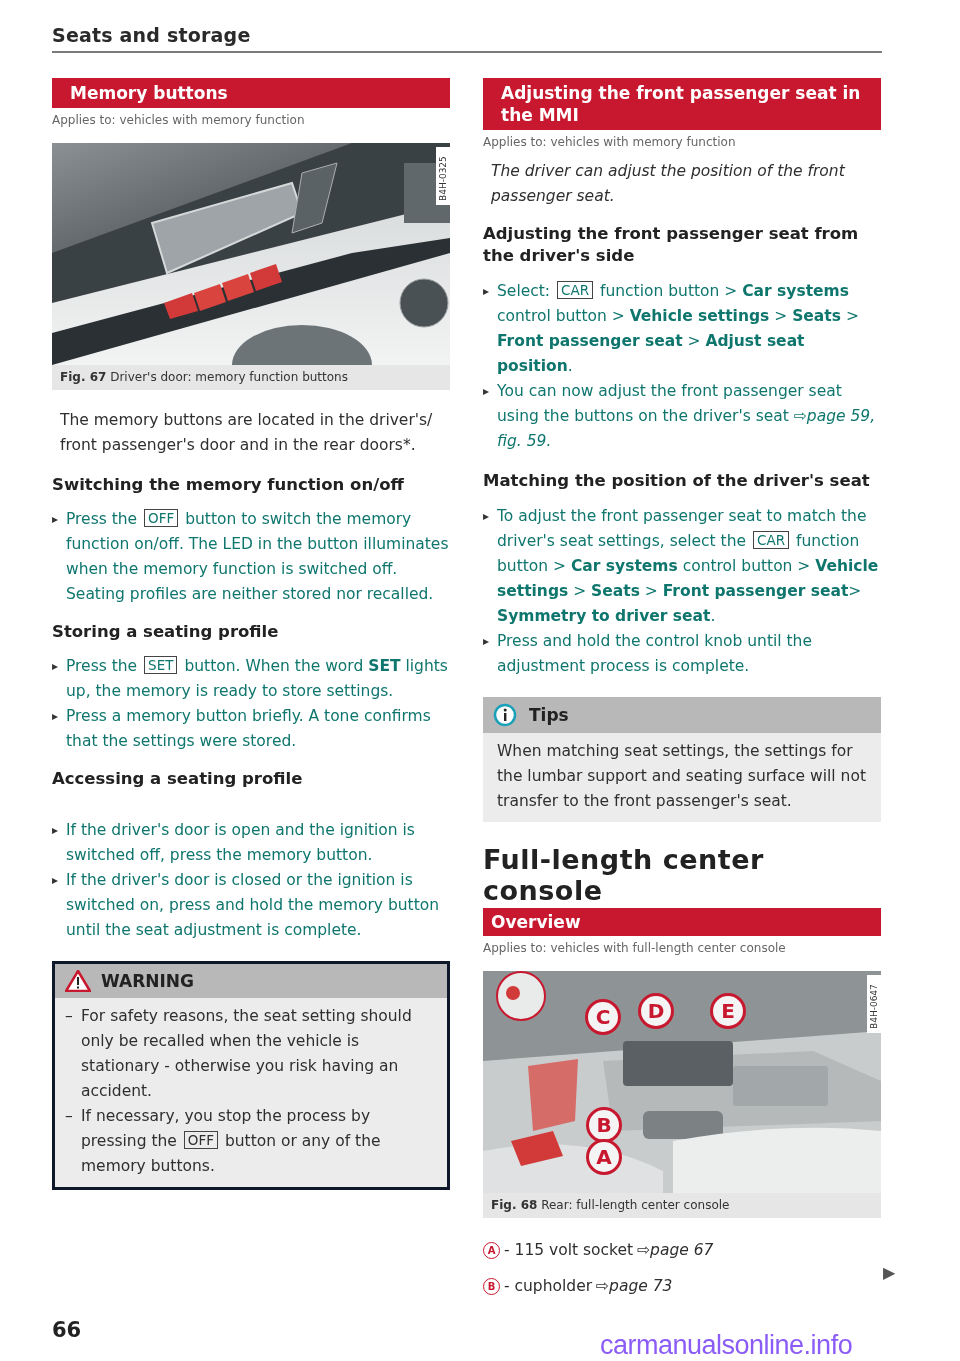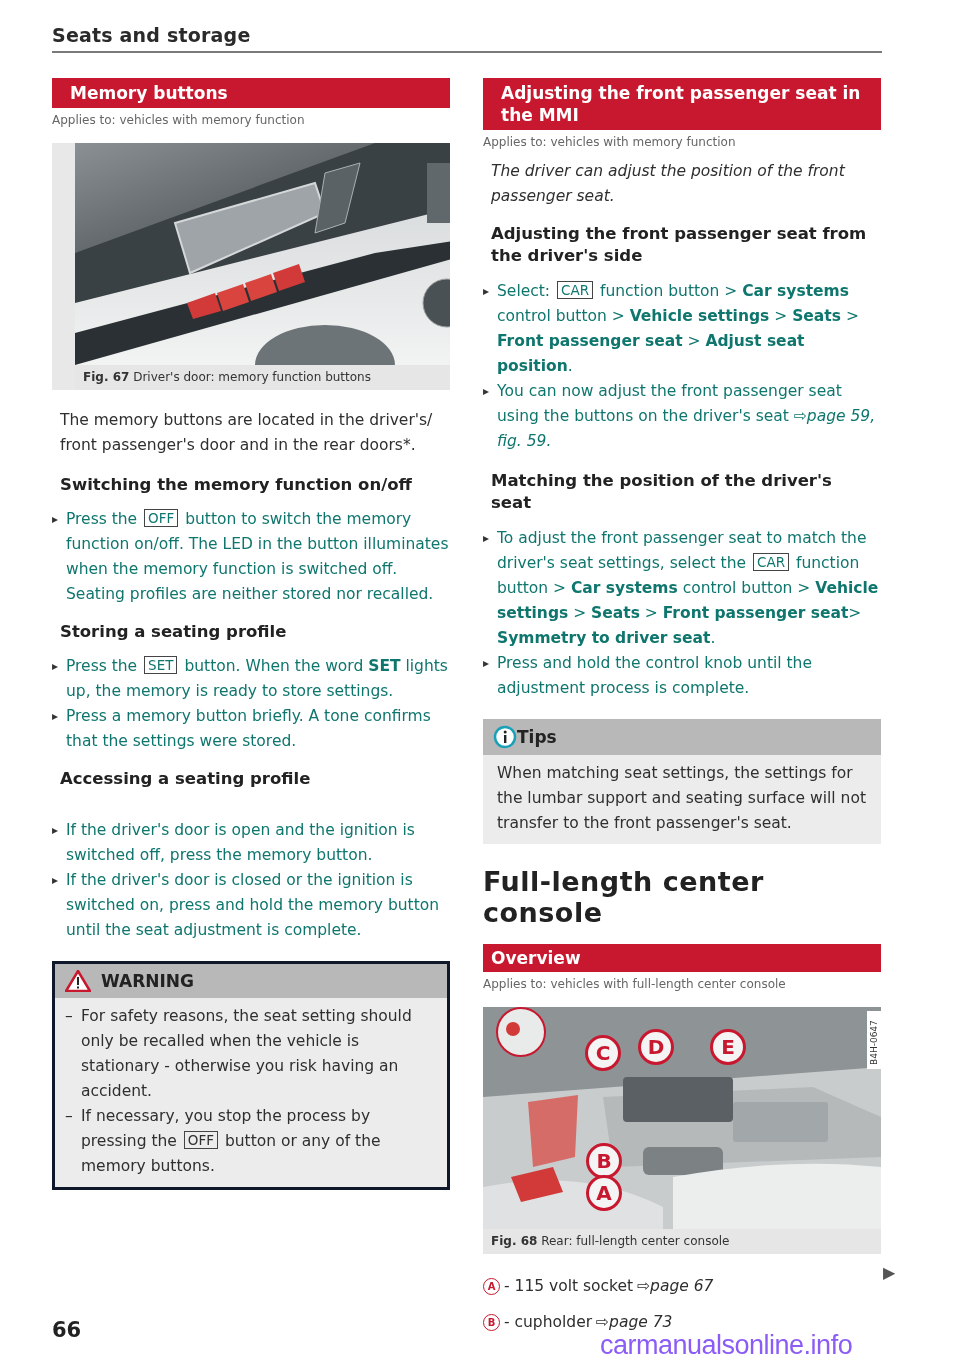--- a/index.html
+++ b/index.html
@@ -11,53 +11,53 @@
   .col { position:absolute; width:398px; }
   .col.left { left:52px; }
   .col.right { left:483px; }
   .redbar { background:#c8182f; color:#fff; font-weight:bold; font-size:17px; padding:4px 18px; line-height:22px; }
   .applies { font-size:12px; color:#666; margin-top:5px; }
   .figure { margin-top:0; background:#e8e8e8; }
   .figimg { position:relative; overflow:hidden; }
   .caption { font-size:12px; padding:5px 8px 6px 8px; background:#e6e6e6; color:#333; }
   .caption b { font-weight:bold; }
   p.body { font-size:15.5px; line-height:25px; margin:8px; color:#2f2f2f; }
-  h3.sub { font-size:16.5px; font-weight:bold; margin:8px; color:#222; line-height:22px; }
+  h3.sub { font-size:16.5px; font-weight:bold; margin:0; color:#222; line-height:22px; }
   ul.steps { list-style:none; margin:0; padding:0; }
   ul.steps li { position:relative; padding-left:14px; font-size:15.5px; line-height:25px; color:#0f766e; }
   ul.steps li::before { content:"\25B8"; position:absolute; left:0; top:0; font-size:12px; color:#333; }
   .key { display:inline-block; border:1px solid #444; padding:0 3px; line-height:16px; font-size:13.5px; margin:0 2px; vertical-align:1px; }
   .warn { border:3px solid #0f172a; background:#ececec; }
   .warn-head { background:#b8b8b8; padding:6px 10px; font-weight:bold; font-size:17px; color:#222; display:flex; align-items:center; gap:10px; }
   .warn-body { padding:6px 10px 8px 10px; }
   .warn-body .dash { position:relative; padding-left:16px; font-size:15.5px; line-height:25px; color:#2f2f2f; }
   .warn-body .dash::before { content:"\2013"; position:absolute; left:0; }
   .tips { background:#ececec; }
-  .tips-head { background:#b8b8b8; padding:6px 10px; font-weight:bold; font-size:17px; color:#222; display:flex; align-items:center; }
+  .tips-head { background:#b8b8b8; padding:6px 10px; font-weight:bold; font-size:17px; color:#222; display:flex; align-items:center; gap:12px; }
   .tips-body { padding:6px 14px 8px 14px; font-size:15.5px; line-height:25px; color:#2f2f2f; }
   .bigtitle { font-size:27px; font-weight:bold; line-height:31px; color:#222; letter-spacing:0.5px; }
   .legend-item { font-size:15.5px; line-height:25px; color:#2f2f2f; display:flex; align-items:center; gap:4px; }
   .circ { display:inline-flex; width:15px; height:15px; border:1.5px solid #c8182f; border-radius:50%; color:#c8182f; font-size:10px; font-weight:bold; align-items:center; justify-content:center; }
   .ital { font-style:italic; }
   .pagenum { left:52px; top:1318px; font-size:21px; font-weight:bold; color:#222; }
   .watermark { left:600px; top:1330px; font-size:27px; color:#8b5cf6; font-family:"Liberation Sans",sans-serif; letter-spacing:-0.5px; }
   .next-arrow { left:883px; top:1263px; font-size:16px; color:#555; }
   .callout { position:absolute; width:30px; height:30px; border:3px solid #c8182f; border-radius:50%; background:#f4f4f4; color:#c8182f; font-weight:bold; font-size:20px; display:flex; align-items:center; justify-content:center; }
 </style>
 </head>
 <body>
 
 <div class="abs chapter">Seats and storage</div>
 <div class="abs chapter-rule"></div>
 
 <div class="col left" style="top:78px;">
   <div class="redbar">Memory buttons</div>
   <div class="applies">Applies to: vehicles with memory function</div>
 
-  <div class="figure" style="margin-top:16px;padding-left:23px;">
+  <div class="figure" style="margin-top:16px;">
     <div class="figimg" style="height:222px;">
       <svg width="398" height="222" viewBox="0 0 398 222">
         <defs>
           <linearGradient id="g1" x1="0" y1="0" x2="1" y2="1">
             <stop offset="0" stop-color="#8a9093"></stop>
               <stop offset="1" stop-color="#3e4447"></stop>
           </linearGradient>
           <linearGradient id="g2" x1="0" y1="0" x2="0" y2="1">
             <stop offset="0" stop-color="#d9dcdd"></stop>
               <stop offset="1" stop-color="#f2f3f3"></stop>
@@ -189,21 +189,21 @@
         <rect x="11" y="10" width="2.4" height="8" fill="#222"></rect>
         <circle cx="12.2" cy="7" r="1.5" fill="#222"></circle>
       </svg>
       <span>Tips</span>
     </div>
     <div class="tips-body">When matching seat settings, the settings for the lumbar support and seating surface will not transfer to the front passenger's seat.</div>
   </div>
 
   <div class="bigtitle" style="margin-top:22px;">Full-length center console</div>
 
-  <div class="redbar" style="margin-top:16px; padding:3px 8px;">Overview</div>
+  <div class="redbar" style="margin-top:2px; padding:3px 8px;">Overview</div>
   <div class="applies">Applies to: vehicles with full-length center console</div>
 
   <div class="figure" style="margin-top:16px;">
     <div class="figimg" style="height:222px;">
       <svg width="398" height="222" viewBox="0 0 398 222">
         <rect width="398" height="222" fill="#c9cccd"></rect>
         <polygon points="0,0 398,0 398,60 0,90" fill="#8e9395"></polygon>
         <polygon points="120,90 330,80 398,110 398,150 130,160" fill="#b5b9ba"></polygon>
         <rect x="140" y="70" width="110" height="45" fill="#5a6063" rx="4"></rect>
         <rect x="250" y="95" width="95" height="40" fill="#a2a7a9" rx="3"></rect>

